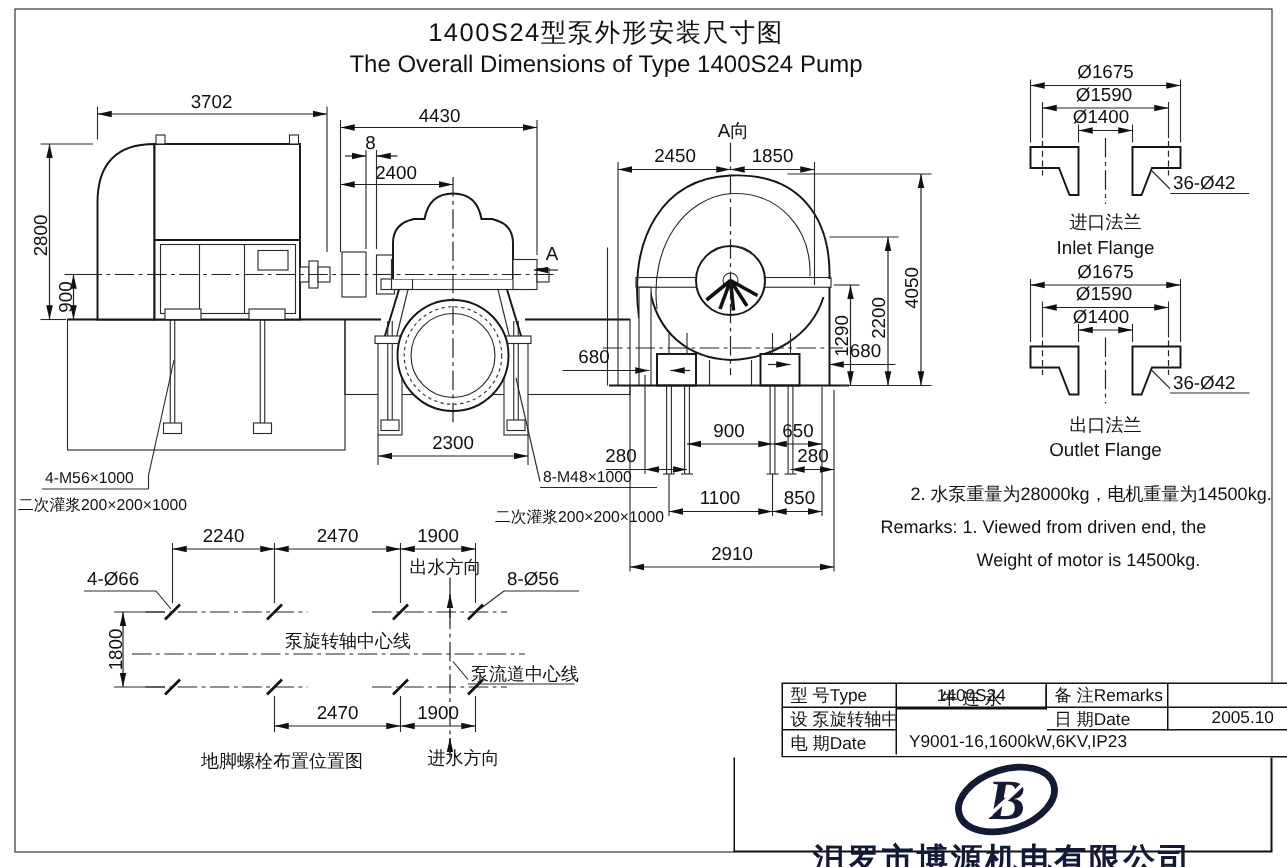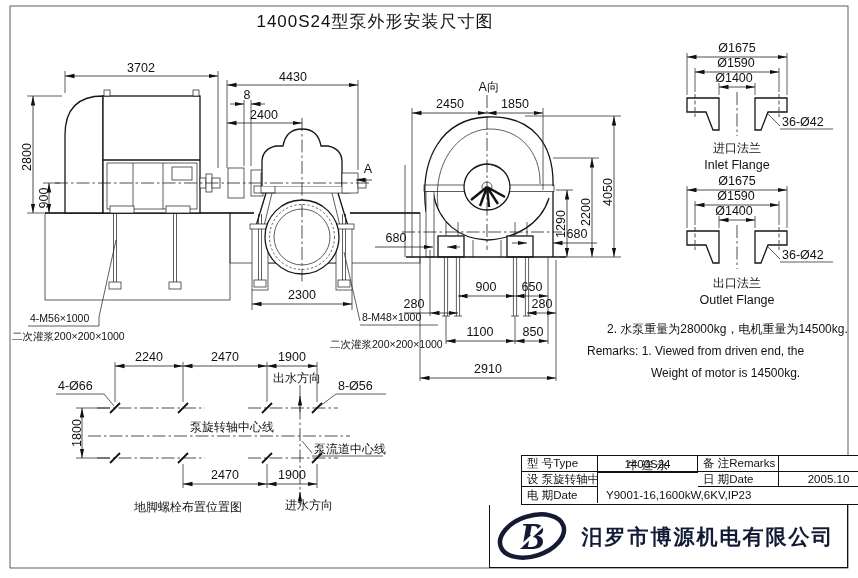--- a/index.html
+++ b/index.html
@@ -11,33 +11,33 @@
   .tn{stroke:#2a2a2a;stroke-width:.75;fill:none}
   .wf{fill:#fff}
   .cl{stroke:#222;stroke-width:.8;fill:none;stroke-dasharray:13 3 2.5 3}
   .dsh{stroke:#222;stroke-width:.8;fill:none;stroke-dasharray:4 2.5}
   .dm{stroke:#222;stroke-width:.8;fill:none}
   text.d{font-size:12.5px;fill:#111;font-family:"Liberation Sans",sans-serif}
   text.z{font-size:12px;fill:#111;font-family:"Liberation Sans",sans-serif}
   text.s{font-size:10.5px;fill:#111;font-family:"Liberation Sans",sans-serif}
   .mid{text-anchor:middle}
   
-  .sheet-title{position:absolute;left:155px;top:10px;width:440px;text-align:center;color:#111;}
+  .sheet-title{position:absolute;left:184px;top:10px;width:440px;text-align:center;color:#111;}
   .t-zh{font-size:17px;letter-spacing:1px;}
   .t-en{font-size:16px;margin-top:2px;}
   .notes{position:absolute;left:583px;top:318px;width:270px;color:#111;font-size:12px;line-height:22px;}
   .n2{padding-left:24px}.n3{padding-left:4px}.n4{padding-left:72px}.n5{padding-left:48px}.n6{padding-left:68px}
   .tb{position:absolute;left:489px;top:455px;width:359px;height:50px;border:1.2px solid #111;
       box-sizing:border-box;font-size:11.5px;color:#111;background:#fff;margin-left:32px;}
   .cell{position:absolute;box-sizing:border-box;display:flex;align-items:center;overflow:hidden;white-space:nowrap;}
   .br{border-right:1px solid #111}.bb{border-bottom:1px solid #111}
   .cl-lab{padding-left:5px;justify-content:flex-start}
   .cl-val{justify-content:center}
   .banner{position:absolute;left:489px;top:505px;width:359px;height:63px;border:1.2px solid #111;border-top:none;
-      box-sizing:border-box;display:flex;align-items:center;background:#fff;}
+      box-sizing:border-box;display:flex;align-items:center;background:#fff;flex-direction:column;}
   .logo{margin-left:5px;flex:0 0 auto;}
   .names{flex:1;text-align:center;color:#131a35;}
   .zh-name{font-size:21px;font-weight:bold;letter-spacing:2px;line-height:25px;}
   .en-name{font-size:14.5px;font-weight:bold;line-height:19px;}
 </style>
 </head>
 <body>
 
 <div id="sheet">
 
@@ -376,20 +376,21 @@
     <text class="d" x="338" y="390">8-Ø56</text>
     <line x1="336" y1="394" x2="386" y2="394" class="tn"></line>
     <polyline points="336,394 320,406" class="tn"></polyline>
 
     <text class="z mid" x="188" y="511">地脚螺栓布置位置图</text>
   </g>
 </svg>
 
 <div class="sheet-title">
   <div class="t-zh">1400S24型泵外形安装尺寸图</div>
+  <div class="t-en">The Overall Dimensions of Type 1400S24 Pump</div>
 </div>
 
 <div class="notes">
   <div class="n2">2. 水泵重量为28000kg，电机重量为14500kg.</div>
   <div class="n3">Remarks: 1. Viewed from driven end, the</div>
   <div class="n6">Weight of motor is 14500kg.</div>
 </div>
 
 <div class="tb">
   <div class="cell cl-lab br bb" style="left:0;top:0;width:76px;height:16px">型 号Type</div>

